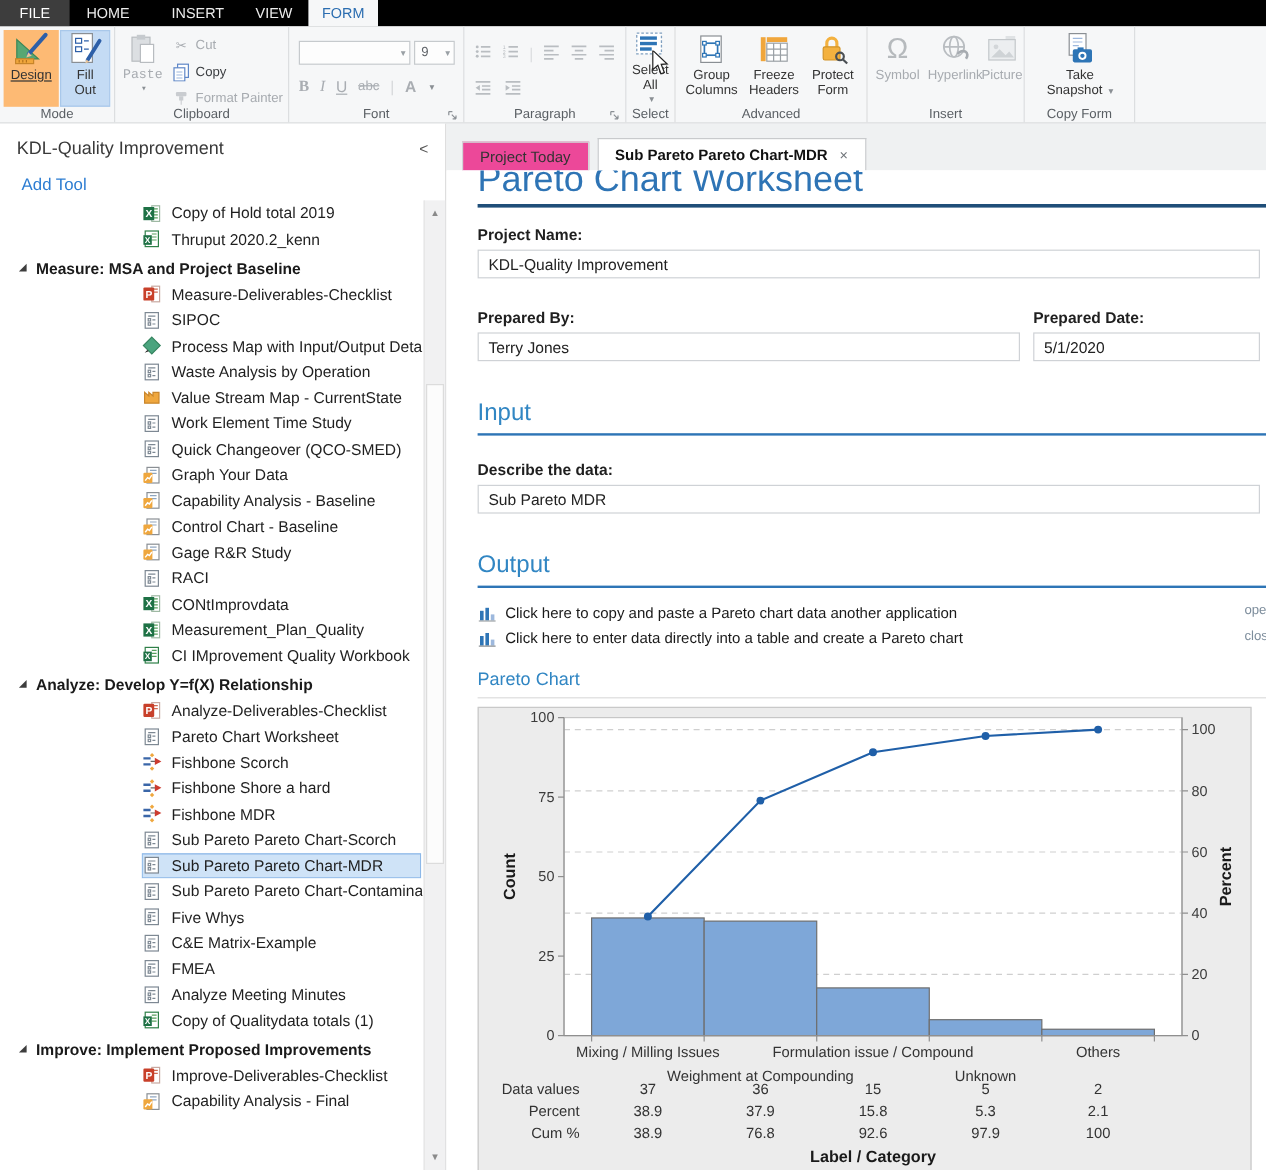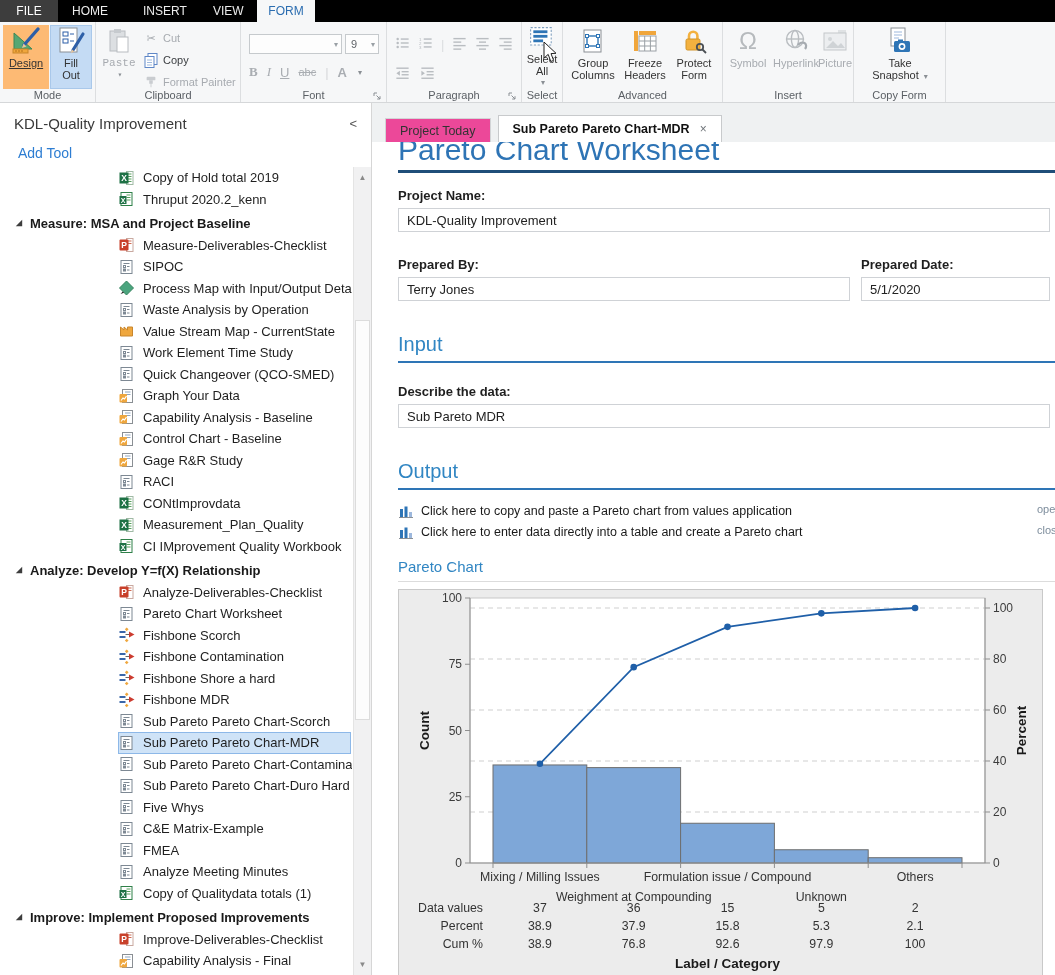--- a/index.html
+++ b/index.html
@@ -603,42 +603,31 @@
       </div>
       <div class="trow">
         <span class="ticon"><svg width="17" height="16" viewBox="0 0 16 16">
             <line x1="1" y1="5" x2="7" y2="5" stroke="#3a66a8" stroke-width="2"></line>
             <line x1="1" y1="10" x2="7" y2="10" stroke="#3a66a8" stroke-width="2"></line>
             <line x1="7" y1="7.5" x2="12" y2="7.5" stroke="#666"></line>
             <polygon points="10.5,4.5 16,7.5 10.5,10.5" fill="#cc3b2f"></polygon>
             <rect x="6.9" y="1" width="2.6" height="2.6" fill="#efa73e" transform="rotate(45 8.2 2.3)"></rect>
             <rect x="6.9" y="12.2" width="2.6" height="2.6" fill="#efa73e" transform="rotate(45 8.2 13.5)"></rect>
           </svg></span>
-        <span>Fishbone Contamination</span>
+        <span>Fishbone Shore a hard</span>
       </div>
       <div class="trow">
         <span class="ticon"><svg width="17" height="16" viewBox="0 0 16 16">
             <line x1="1" y1="5" x2="7" y2="5" stroke="#3a66a8" stroke-width="2"></line>
             <line x1="1" y1="10" x2="7" y2="10" stroke="#3a66a8" stroke-width="2"></line>
             <line x1="7" y1="7.5" x2="12" y2="7.5" stroke="#666"></line>
             <polygon points="10.5,4.5 16,7.5 10.5,10.5" fill="#cc3b2f"></polygon>
             <rect x="6.9" y="1" width="2.6" height="2.6" fill="#efa73e" transform="rotate(45 8.2 2.3)"></rect>
             <rect x="6.9" y="12.2" width="2.6" height="2.6" fill="#efa73e" transform="rotate(45 8.2 13.5)"></rect>
           </svg></span>
-        <span>Fishbone Shore a hard</span>
-      </div>
-      <div class="trow">
-        <span class="ticon"><svg width="17" height="16" viewBox="0 0 16 16">
-            <line x1="1" y1="5" x2="7" y2="5" stroke="#3a66a8" stroke-width="2"></line>
-            <line x1="1" y1="10" x2="7" y2="10" stroke="#3a66a8" stroke-width="2"></line>
-            <line x1="7" y1="7.5" x2="12" y2="7.5" stroke="#666"></line>
-            <polygon points="10.5,4.5 16,7.5 10.5,10.5" fill="#cc3b2f"></polygon>
-            <rect x="6.9" y="1" width="2.6" height="2.6" fill="#efa73e" transform="rotate(45 8.2 2.3)"></rect>
-            <rect x="6.9" y="12.2" width="2.6" height="2.6" fill="#efa73e" transform="rotate(45 8.2 13.5)"></rect>
-          </svg></span>
         <span>Fishbone  MDR</span>
       </div>
       <div class="trow">
         <span class="ticon"><svg width="17" height="16" viewBox="0 0 16 16">
             <rect x="2.5" y="1.5" width="11" height="13" fill="#fff" stroke="#7d8893"></rect>
             <line x1="5" y1="4.5" x2="11" y2="4.5" stroke="#7d8893"></line>
             <rect x="5" y="6.5" width="2" height="2" fill="none" stroke="#7d8893"></rect>
             <line x1="8.5" y1="7.5" x2="11" y2="7.5" stroke="#7d8893"></line>
             <rect x="5" y="10" width="2" height="2" fill="none" stroke="#7d8893"></rect>
             <line x1="8.5" y1="11" x2="11" y2="11" stroke="#7d8893"></line>
@@ -659,31 +648,20 @@
       <div class="trow">
         <span class="ticon"><svg width="17" height="16" viewBox="0 0 16 16">
             <rect x="2.5" y="1.5" width="11" height="13" fill="#fff" stroke="#7d8893"></rect>
             <line x1="5" y1="4.5" x2="11" y2="4.5" stroke="#7d8893"></line>
             <rect x="5" y="6.5" width="2" height="2" fill="none" stroke="#7d8893"></rect>
             <line x1="8.5" y1="7.5" x2="11" y2="7.5" stroke="#7d8893"></line>
             <rect x="5" y="10" width="2" height="2" fill="none" stroke="#7d8893"></rect>
             <line x1="8.5" y1="11" x2="11" y2="11" stroke="#7d8893"></line>
           </svg></span>
         <span>Sub Pareto Pareto Chart-Contamination</span>
-      </div>
-      <div class="trow">
-        <span class="ticon"><svg width="17" height="16" viewBox="0 0 16 16">
-            <rect x="2.5" y="1.5" width="11" height="13" fill="#fff" stroke="#7d8893"></rect>
-            <line x1="5" y1="4.5" x2="11" y2="4.5" stroke="#7d8893"></line>
-            <rect x="5" y="6.5" width="2" height="2" fill="none" stroke="#7d8893"></rect>
-            <line x1="8.5" y1="7.5" x2="11" y2="7.5" stroke="#7d8893"></line>
-            <rect x="5" y="10" width="2" height="2" fill="none" stroke="#7d8893"></rect>
-            <line x1="8.5" y1="11" x2="11" y2="11" stroke="#7d8893"></line>
-          </svg></span>
-        <span>Sub Pareto Pareto Chart-Duro Hard</span>
       </div>
       <div class="trow">
         <span class="ticon"><svg width="17" height="16" viewBox="0 0 16 16">
             <rect x="2.5" y="1.5" width="11" height="13" fill="#fff" stroke="#7d8893"></rect>
             <line x1="5" y1="4.5" x2="11" y2="4.5" stroke="#7d8893"></line>
             <rect x="5" y="6.5" width="2" height="2" fill="none" stroke="#7d8893"></rect>
             <line x1="8.5" y1="7.5" x2="11" y2="7.5" stroke="#7d8893"></line>
             <rect x="5" y="10" width="2" height="2" fill="none" stroke="#7d8893"></rect>
             <line x1="8.5" y1="11" x2="11" y2="11" stroke="#7d8893"></line>
           </svg></span>
@@ -807,21 +785,21 @@
       <div class="h">Output</div>
     </div>
   <div style="margin-top:10px;">
       <div class="olink">
         <span class="licon"><svg width="16" height="16" viewBox="0 0 16 16">
             <rect x="2" y="6" width="3" height="8" fill="#2e75b6"></rect>
             <rect x="6.5" y="3.5" width="3" height="10.5" fill="#2e75b6"></rect>
             <rect x="11" y="9" width="3" height="5" fill="#9db8dd"></rect>
             <line x1="1" y1="14.5" x2="15" y2="14.5" stroke="#8a8f94"></line>
           </svg></span>
-        <span>Click here to copy and paste a Pareto chart from values application</span>
+        <span>Click here to copy and paste a Pareto chart data another application</span>
         <span class="rtext">open</span>
       </div>
       <div class="olink">
         <span class="licon"><svg width="16" height="16" viewBox="0 0 16 16">
             <rect x="2" y="6" width="3" height="8" fill="#2e75b6"></rect>
             <rect x="6.5" y="3.5" width="3" height="10.5" fill="#2e75b6"></rect>
             <rect x="11" y="9" width="3" height="5" fill="#9db8dd"></rect>
             <line x1="1" y1="14.5" x2="15" y2="14.5" stroke="#8a8f94"></line>
           </svg></span>
         <span>Click here to enter data directly into a table and create a Pareto chart</span>

